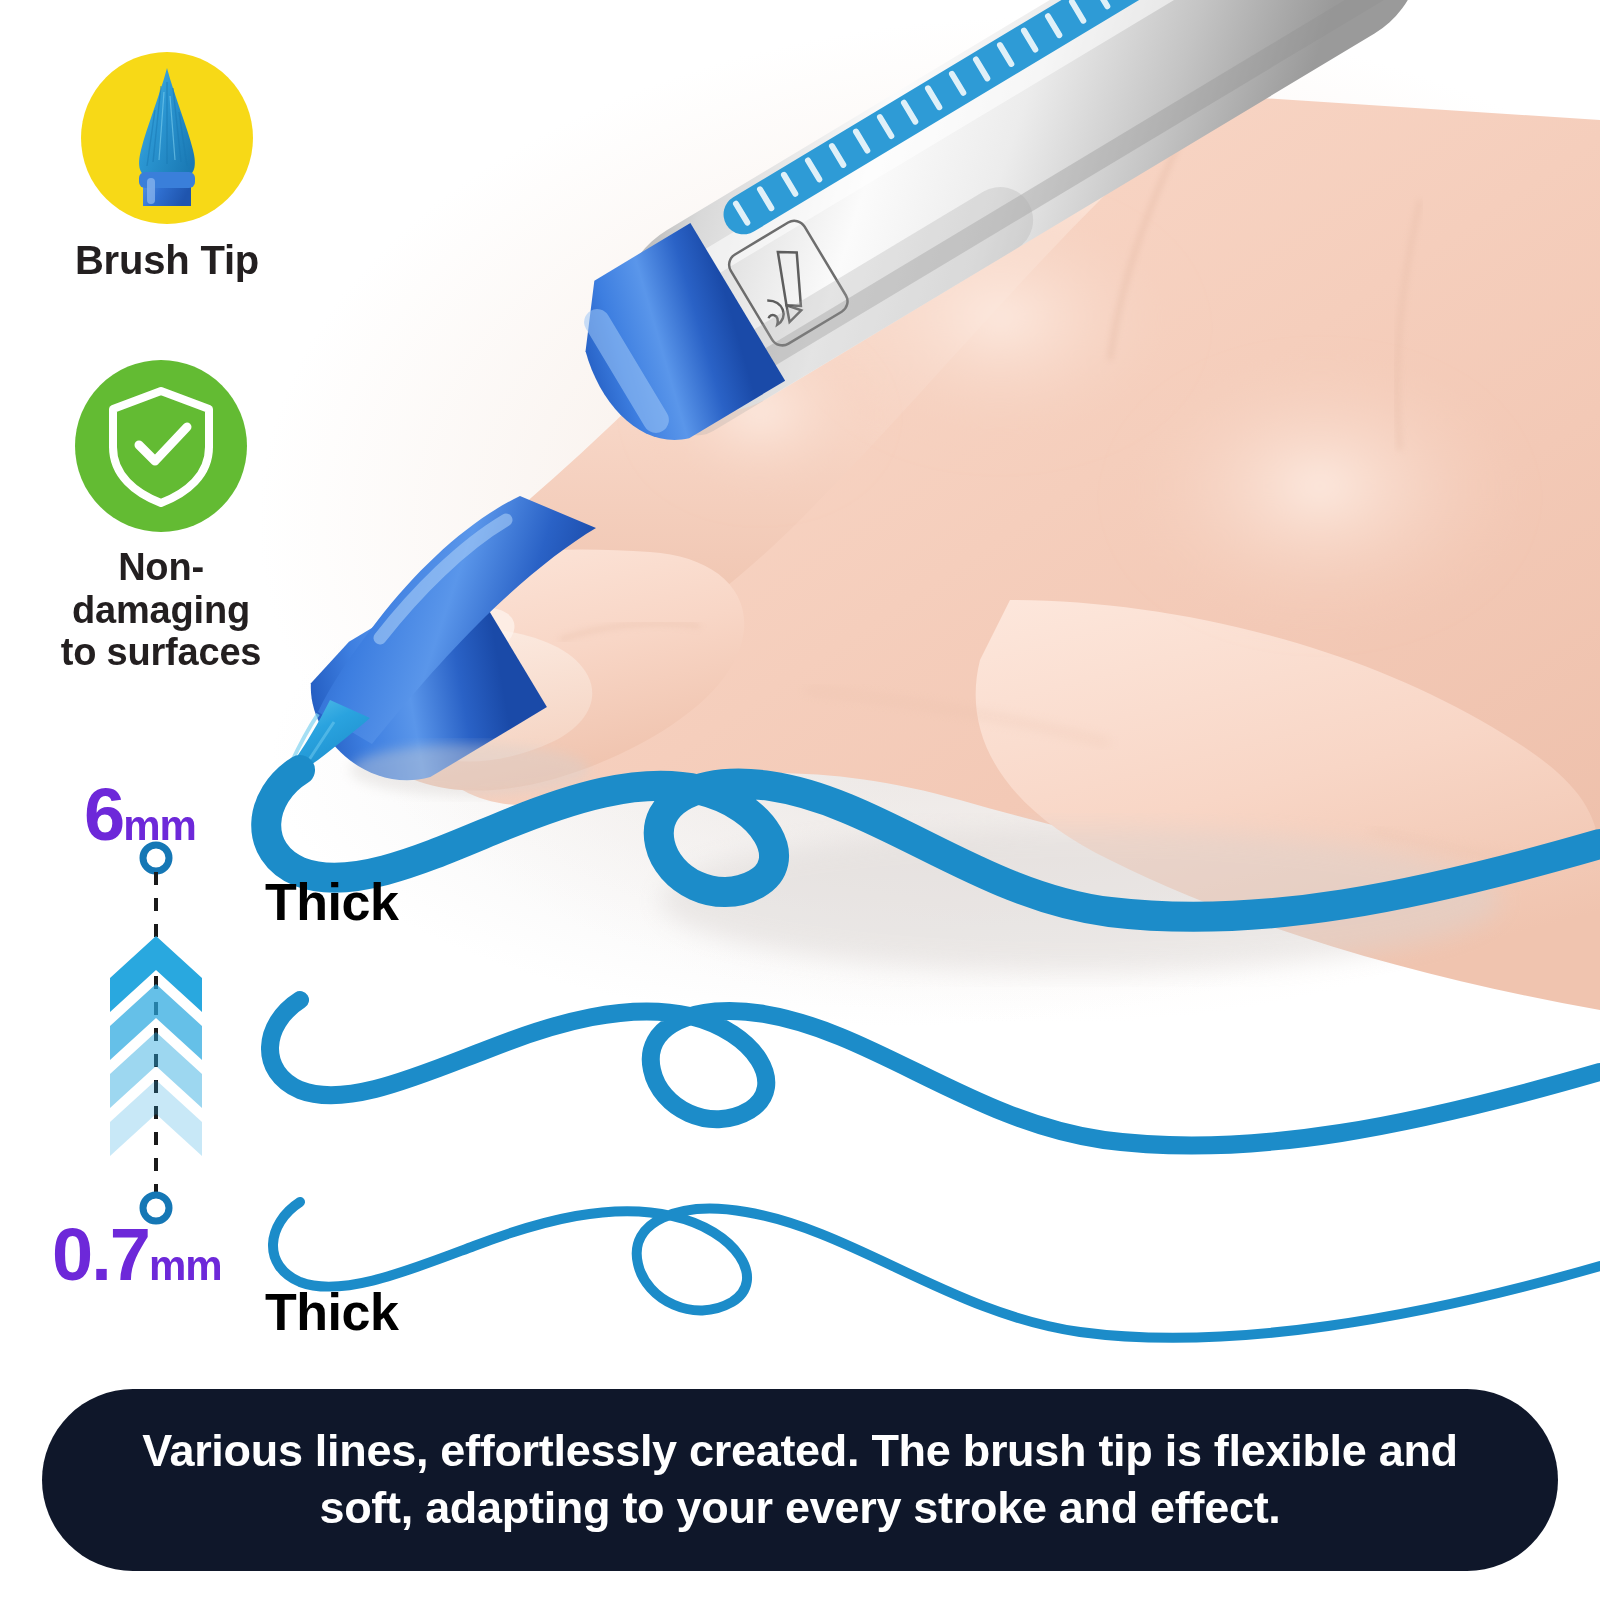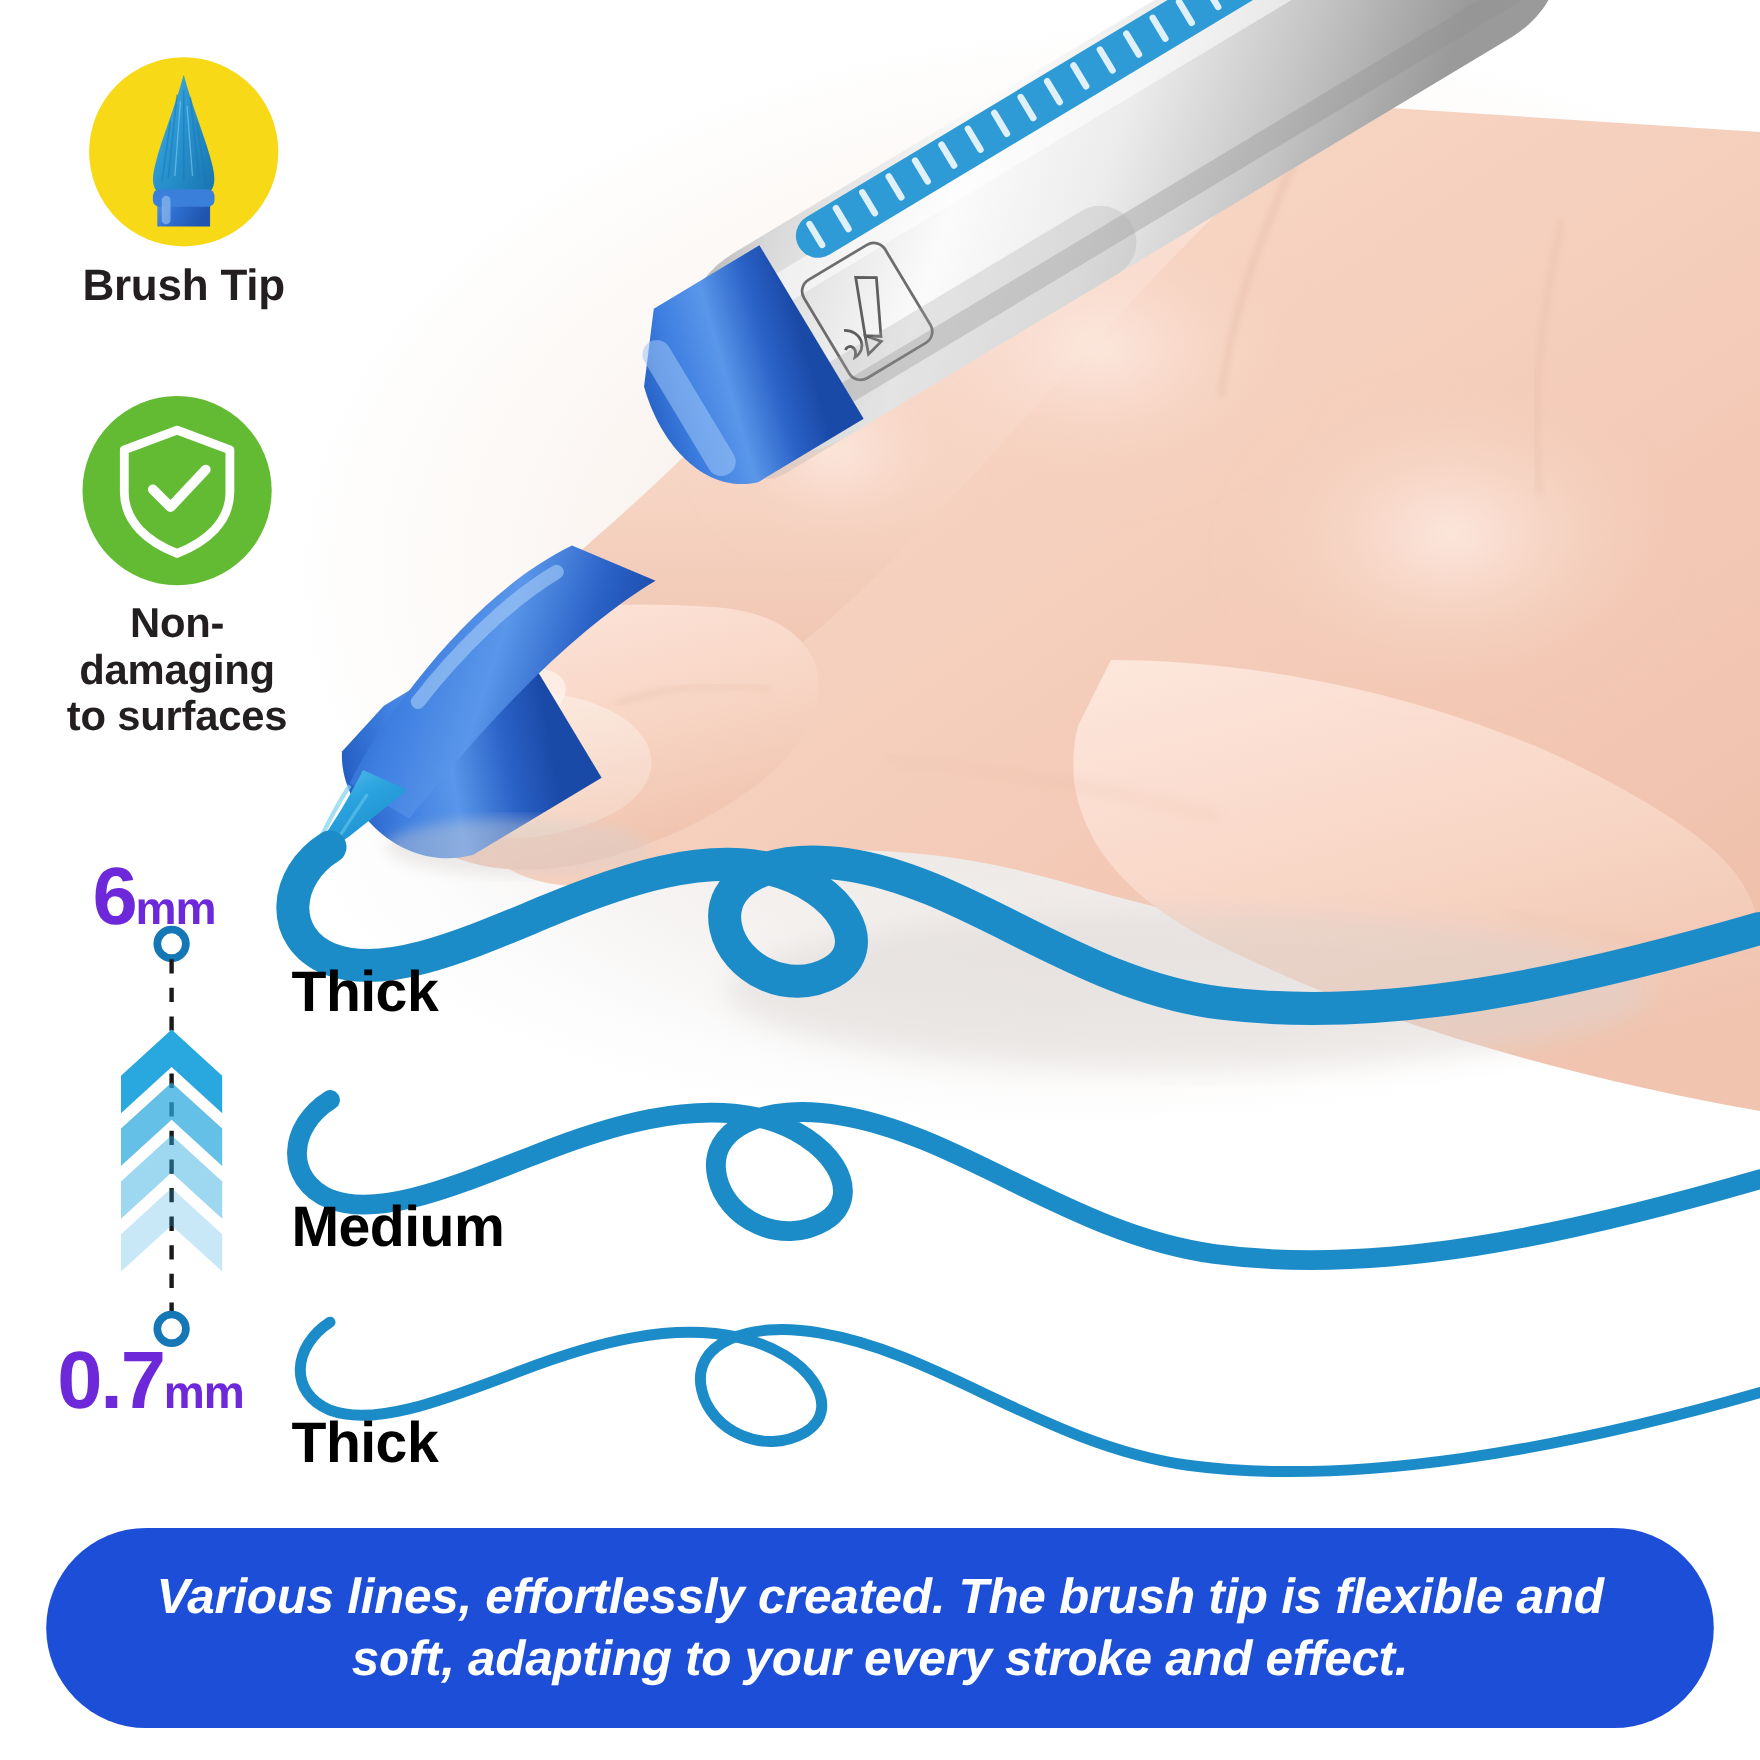--- a/index.html
+++ b/index.html
@@ -456,20 +456,19 @@
     </g>
 
     <circle cx="60" cy="368" r="13" fill="none" stroke="#1577B5" stroke-width="7"></circle>
   </svg>
 
   <div class="mm-label" id="mm-bottom">
     <span class="mm-num">0.7</span><span class="mm-unit">mm</span>
   </div>
 
   <div class="stroke-label" id="label-thick">Thick</div>
-  <div class="stroke-label" id="label-medium">Medium</div>
   <div class="stroke-label" id="label-thin">Thick</div>
 
-  <div id="caption-banner" style="background: #1d4ed8; font-style: italic;">
+  <div id="caption-banner" style="background: #0f172a;">
     <div id="caption-text" style="color: rgb(255, 255, 255);">Various lines, effortlessly created. The brush tip is flexible and soft, adapting to your every stroke and effect.</div>
   </div>
 
 </div>
 
 </body></html>

